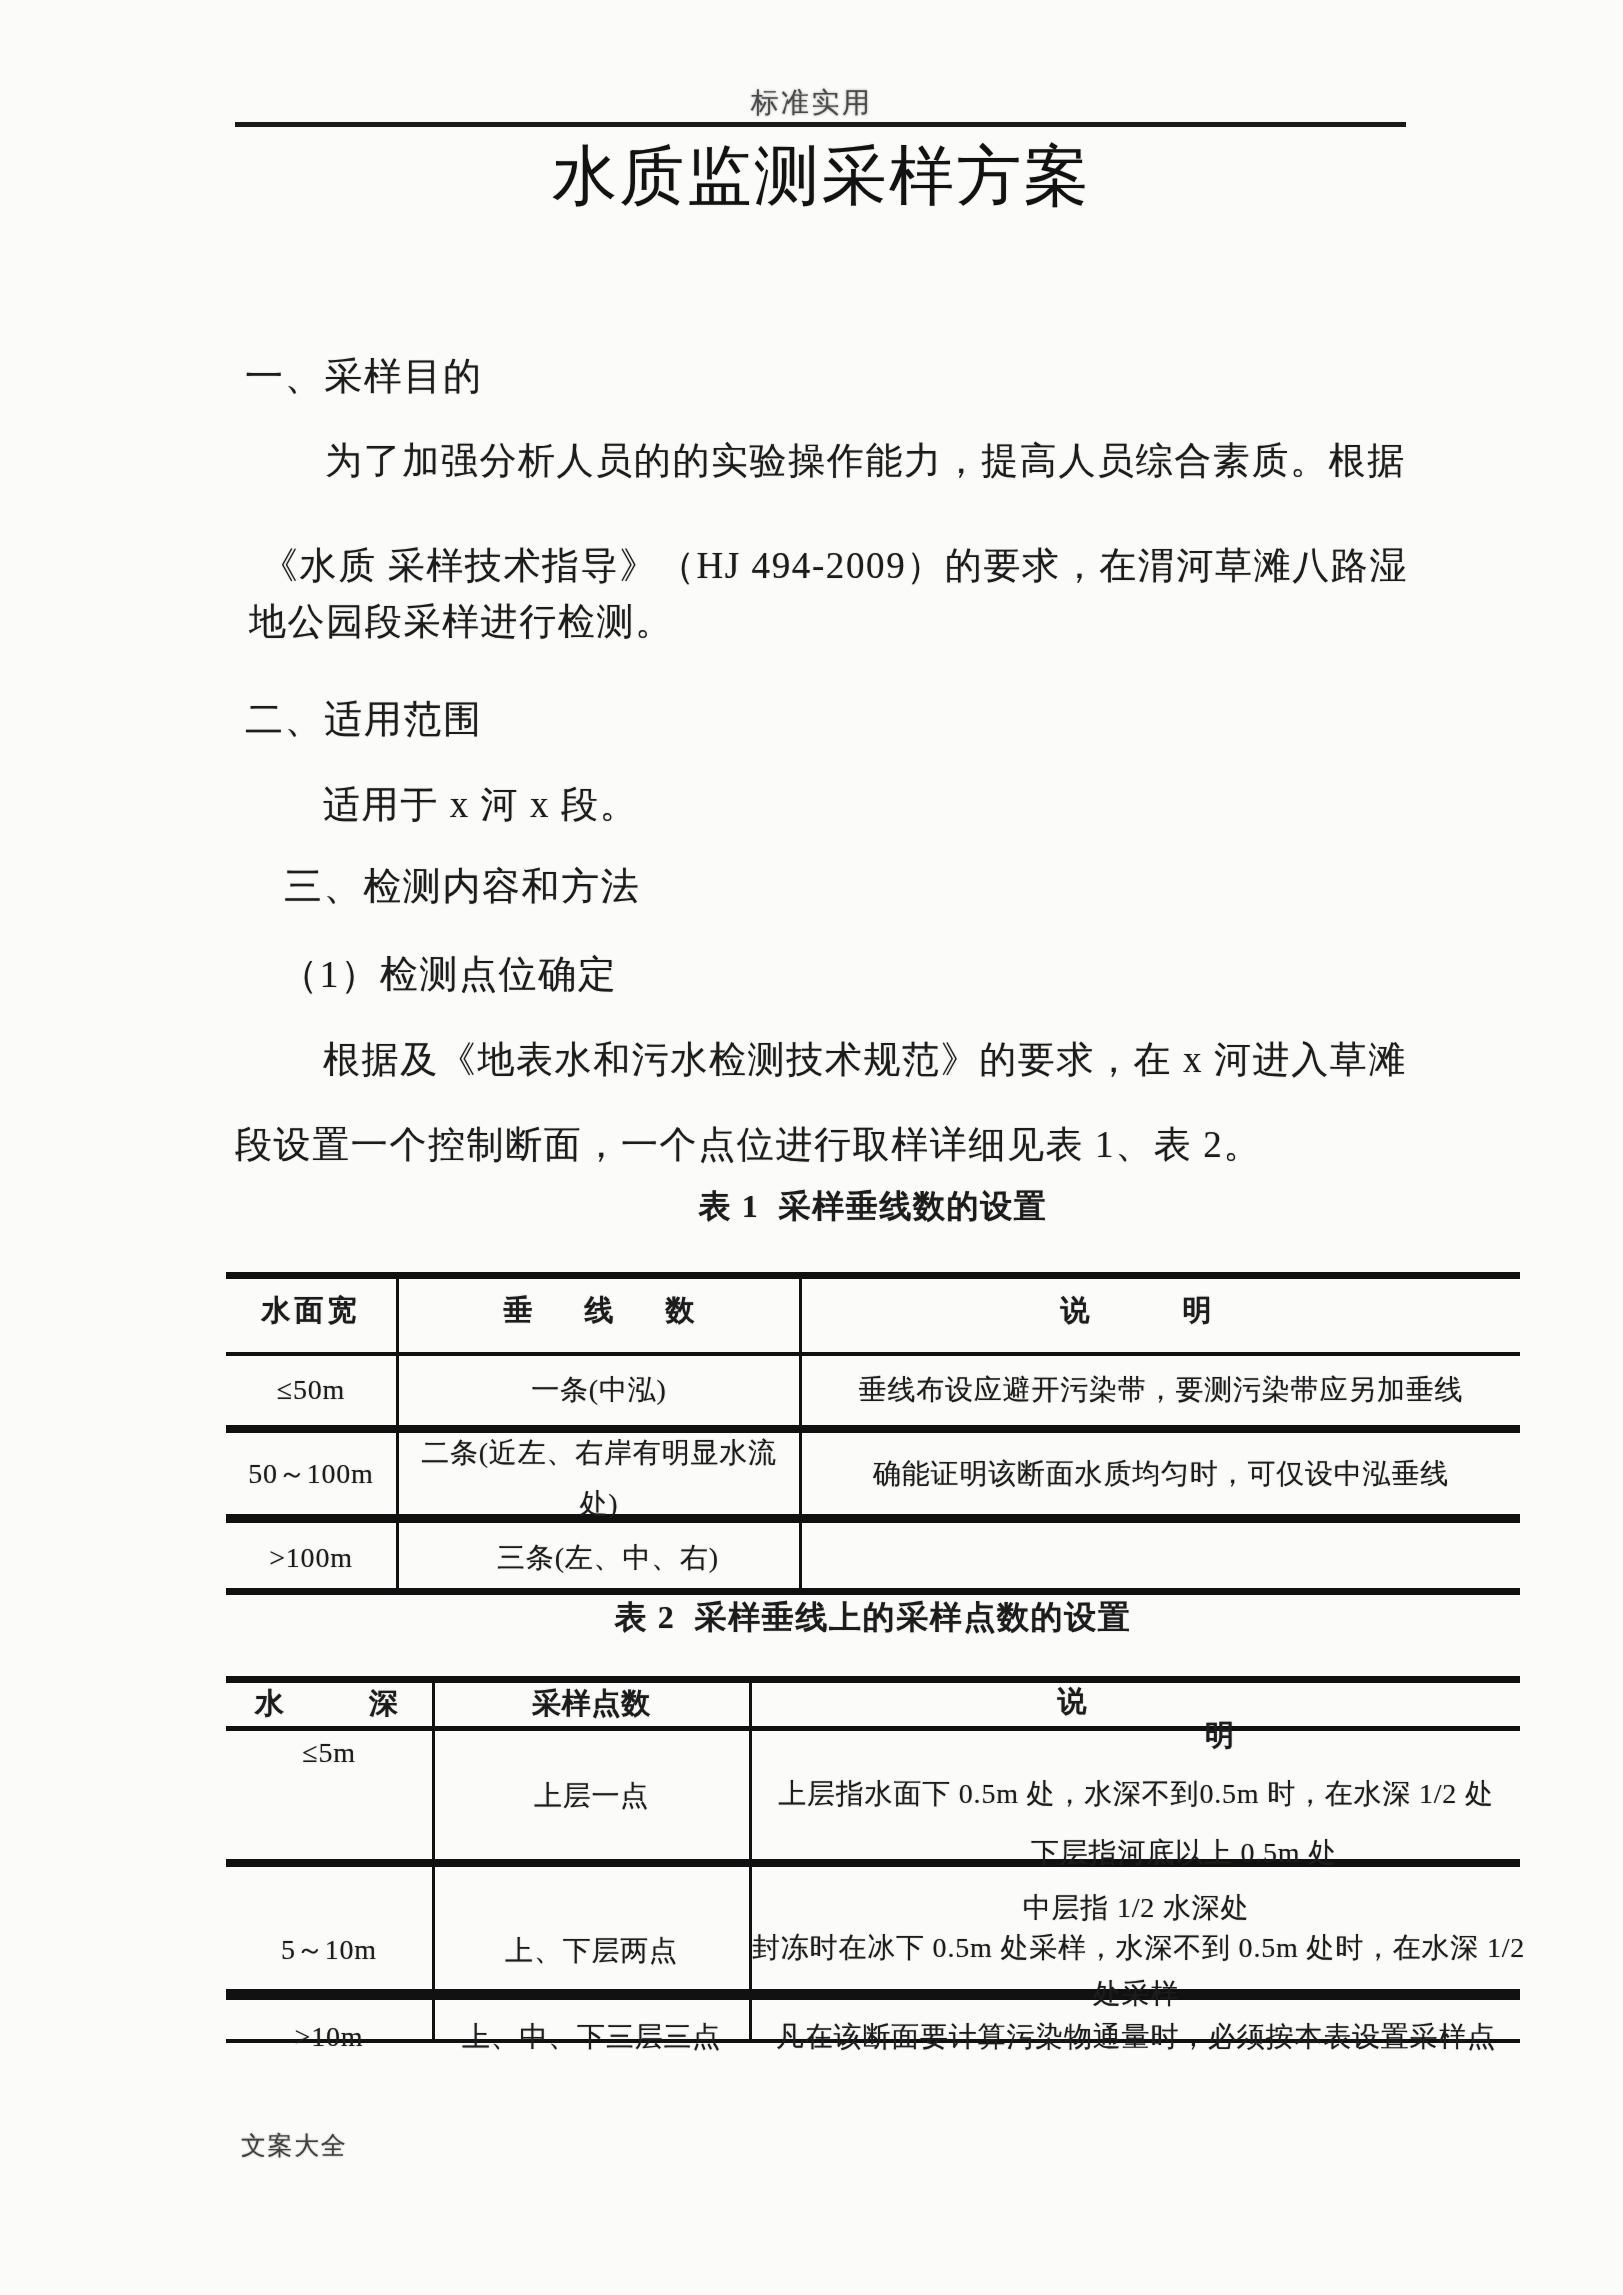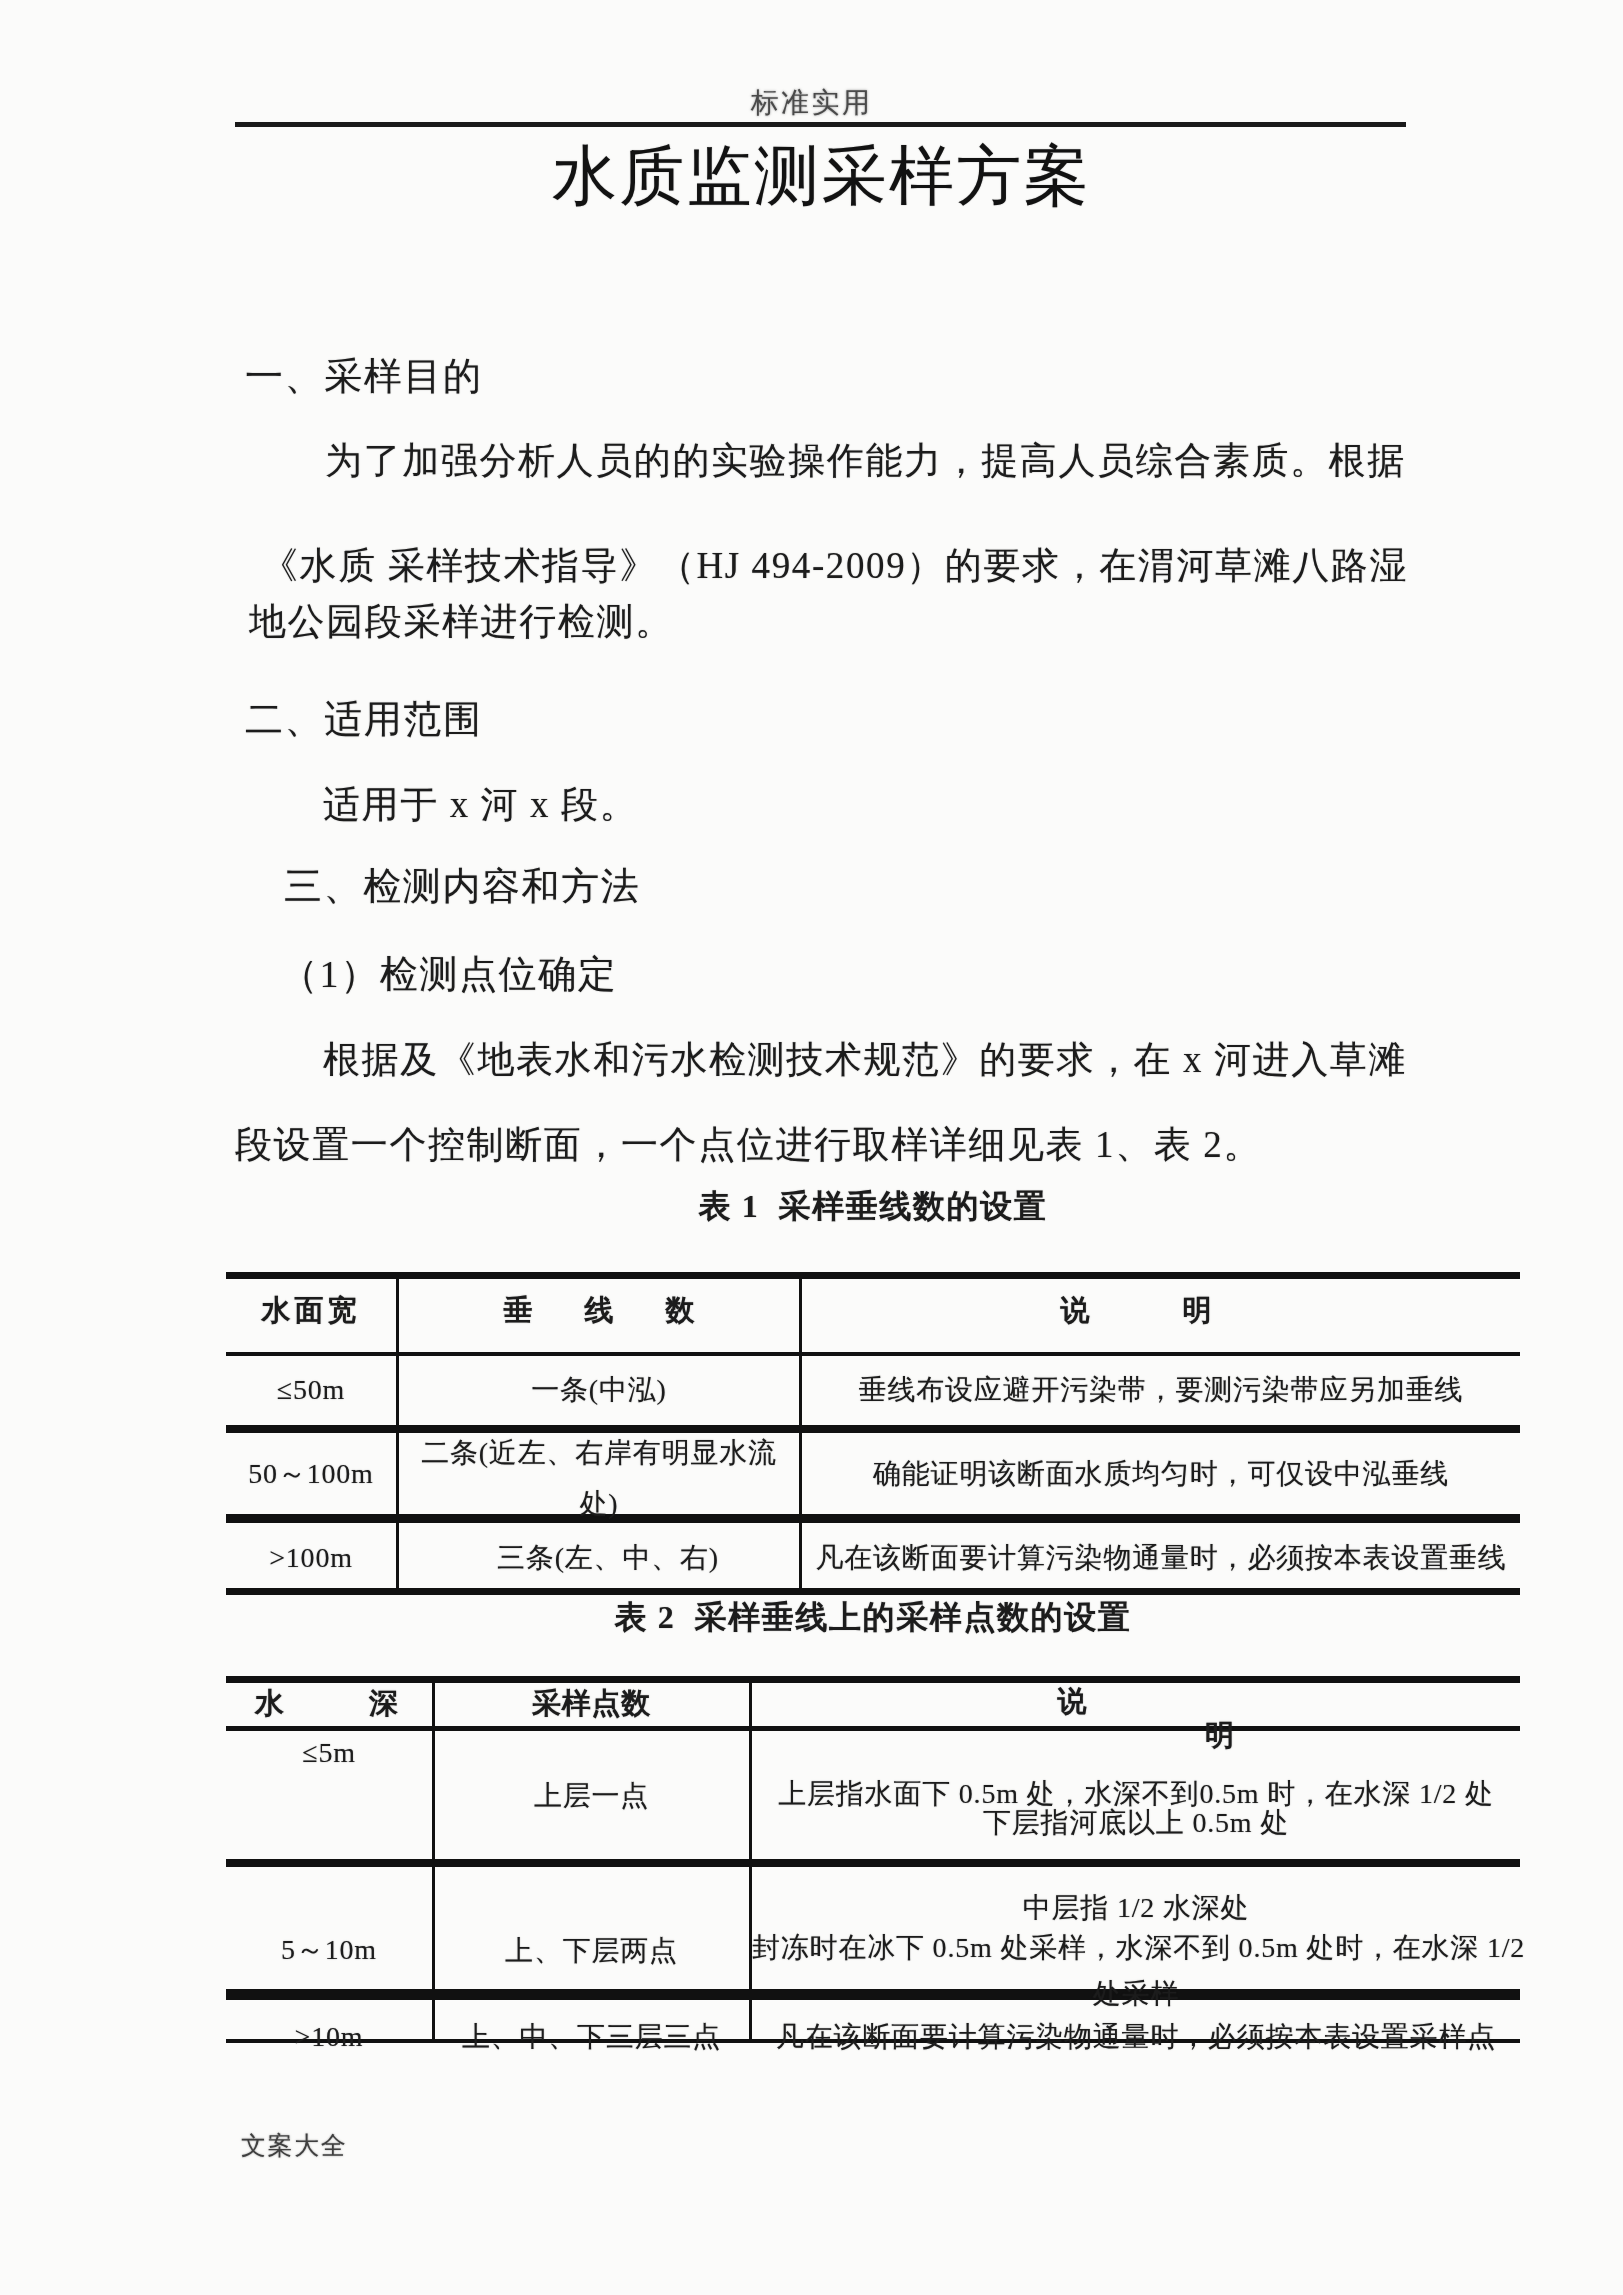--- a/index.html
+++ b/index.html
@@ -90,21 +90,20 @@
     <div class="cell" style="top:104px;left:173px;width:400px;">一条(中泓)</div>
     <div class="cell" style="top:104px;left:576px;width:718px;">垂线布设应避开污染带，要测污染带应另加垂线</div>
 
     <div class="cell" style="top:188px;left:0;width:170px;">50～100m</div>
     <div class="cell" style="top:167px;left:173px;width:400px;">二条(近左、右岸有明显水流</div>
     <div class="cell" style="top:218px;left:173px;width:400px;">处)</div>
     <div class="cell" style="top:188px;left:576px;width:718px;">确能证明该断面水质均匀时，可仅设中泓垂线</div>
 
     <div class="cell" style="top:272px;left:0;width:170px;">&gt;100m</div>
     <div class="cell" style="top:272px;left:173px;width:400px;padding-left:9px;">三条(左、中、右)</div>
-    <div class="cell" style="top:272px;left:576px;width:718px;">凡在该断面要计算污染物通量时，必须按本表设置垂线</div>
   </div>
 
   <div class="txt tbl-caption" style="top:1601px;">表 2  采样垂线上的采样点数的设置</div>
 
   <div class="tbl" style="top:1676px;height:369px;">
     <div class="hb" style="top:0;left:0;width:1294px;height:6.5px;"></div>
     <div class="hb" style="top:50px;left:0;width:1294px;height:4.9px;"></div>
     <div class="hb" style="top:183px;left:0;width:1294px;height:8px;"></div>
     <div class="hb" style="top:313px;left:0;width:1294px;height:10.6px;"></div>
     <div class="hb" style="top:363px;left:0;width:1294px;height:4px;"></div>
@@ -112,21 +111,21 @@
     <div class="vb" style="top:0;left:523px;width:3.2px;height:365px;"></div>
 
     <div class="cell hd" style="top:13px;left:0;width:206px;text-align:left;letter-spacing:85px;padding-left:29px;box-sizing:border-box;">水深</div>
     <div class="cell hd" style="top:13px;left:209px;width:313px;">采样点数</div>
     <div class="cell hd" style="top:11.4px;left:526px;width:641px;">说</div>
     <div class="cell hd" style="top:45px;left:933px;width:122px;">明</div>
 
     <div class="cell" style="top:63px;left:0;width:206px;">≤5m</div>
     <div class="cell" style="top:106px;left:209px;width:313px;">上层一点</div>
     <div class="cell" style="top:104px;left:526px;width:768px;">上层指水面下 0.5m 处，水深不到0.5m 时，在水深 1/2 处</div>
-    <div class="cell" style="top:133px;left:526px;width:768px;">下层指河底以上 0.5m 处</div>
+    <div class="cell" style="top:163px;left:526px;width:768px;padding-left:48px;">下层指河底以上 0.5m 处</div>
 
     <div class="cell" style="top:218px;left:526px;width:768px;">中层指 1/2 水深处</div>
     <div class="cell" style="top:260px;left:0;width:206px;">5～10m</div>
     <div class="cell" style="top:261px;left:209px;width:313px;">上、下层两点</div>
     <div class="cell" style="top:258px;left:526px;width:768px;">封冻时在冰下 0.5m 处采样，水深不到 0.5m 处时，在水深 1/2</div>
     <div class="cell" style="top:304px;left:526px;width:768px;">处采样</div>
 
     <div class="cell" style="top:347px;left:0;width:206px;">&gt;10m</div>
     <div class="cell" style="top:347px;left:209px;width:313px;">上、中、下三层三点</div>
     <div class="cell" style="top:347px;left:526px;width:768px;">凡在该断面要计算污染物通量时，必须按本表设置采样点</div>

